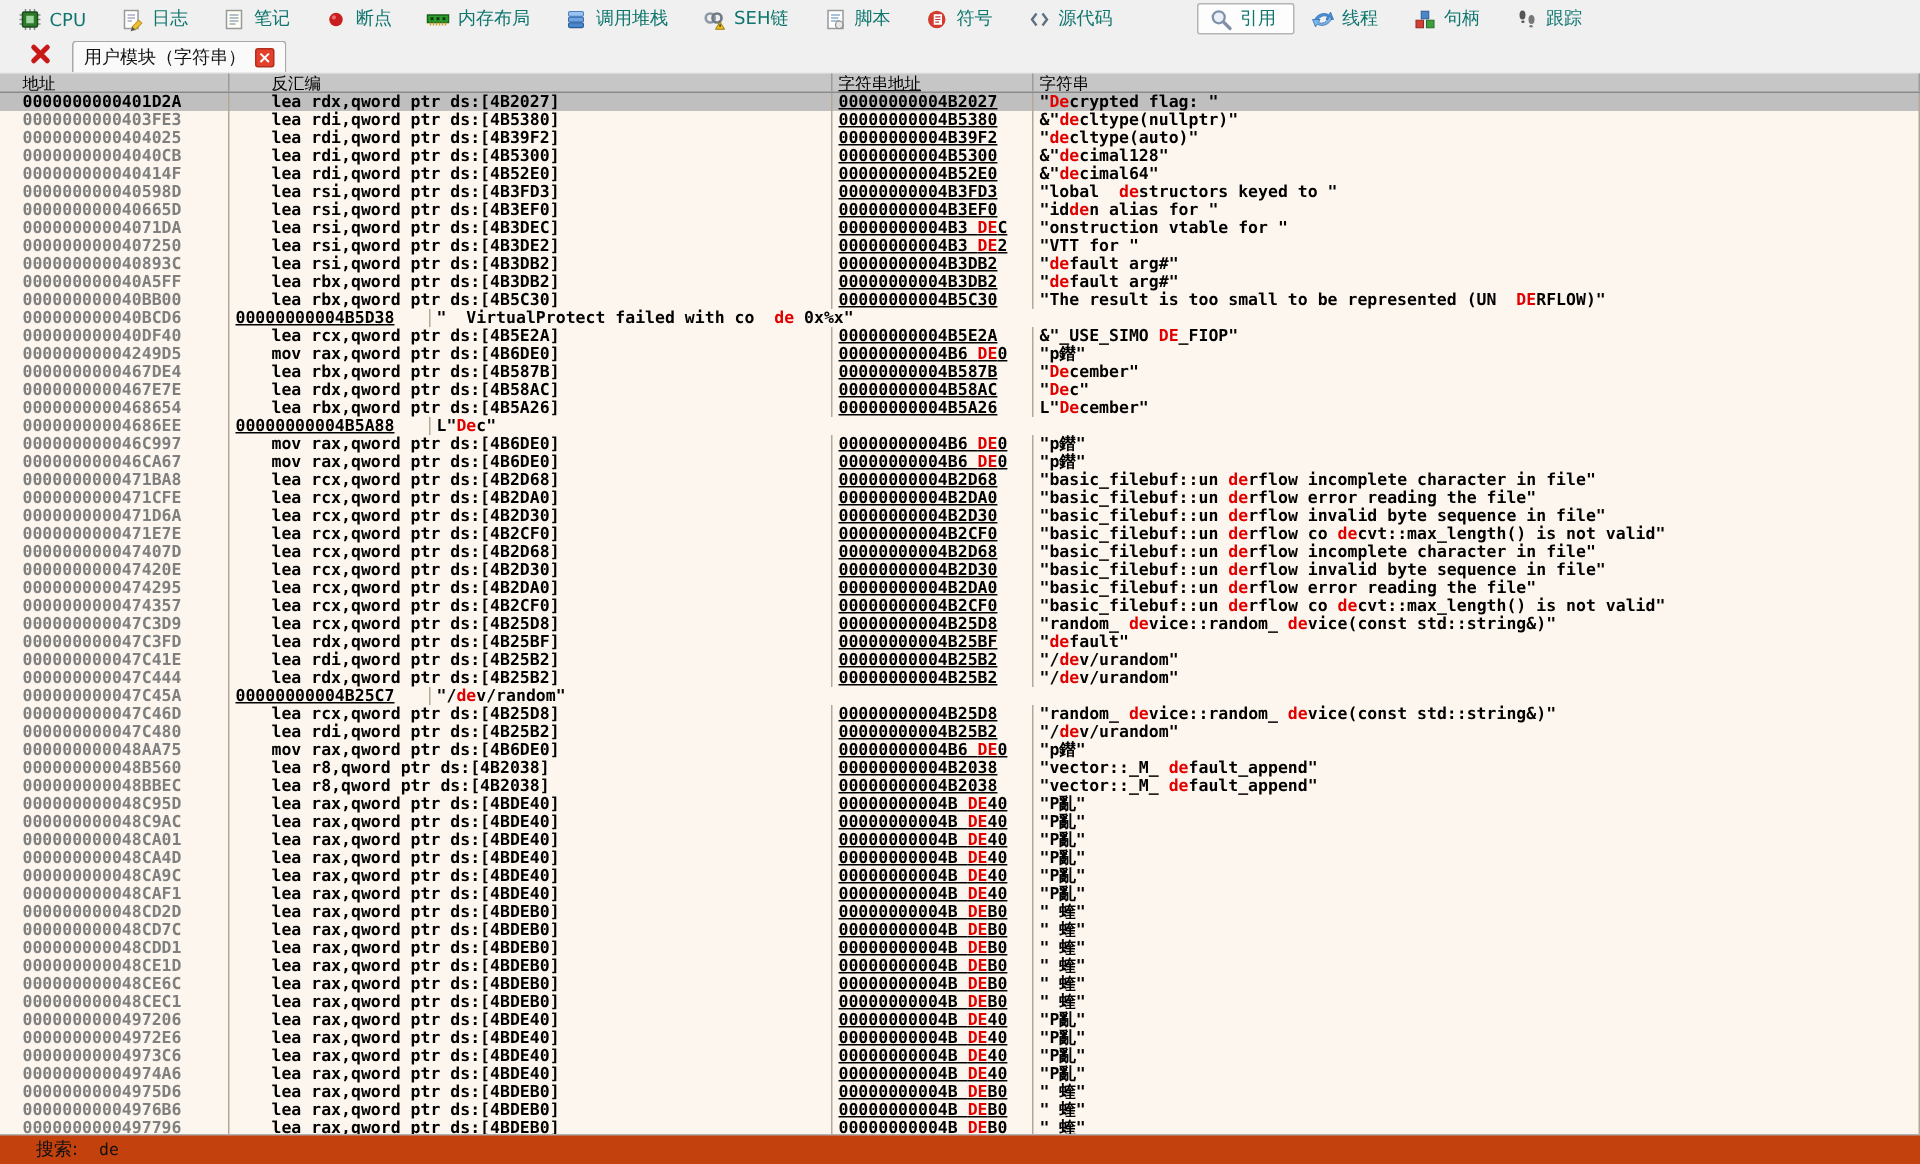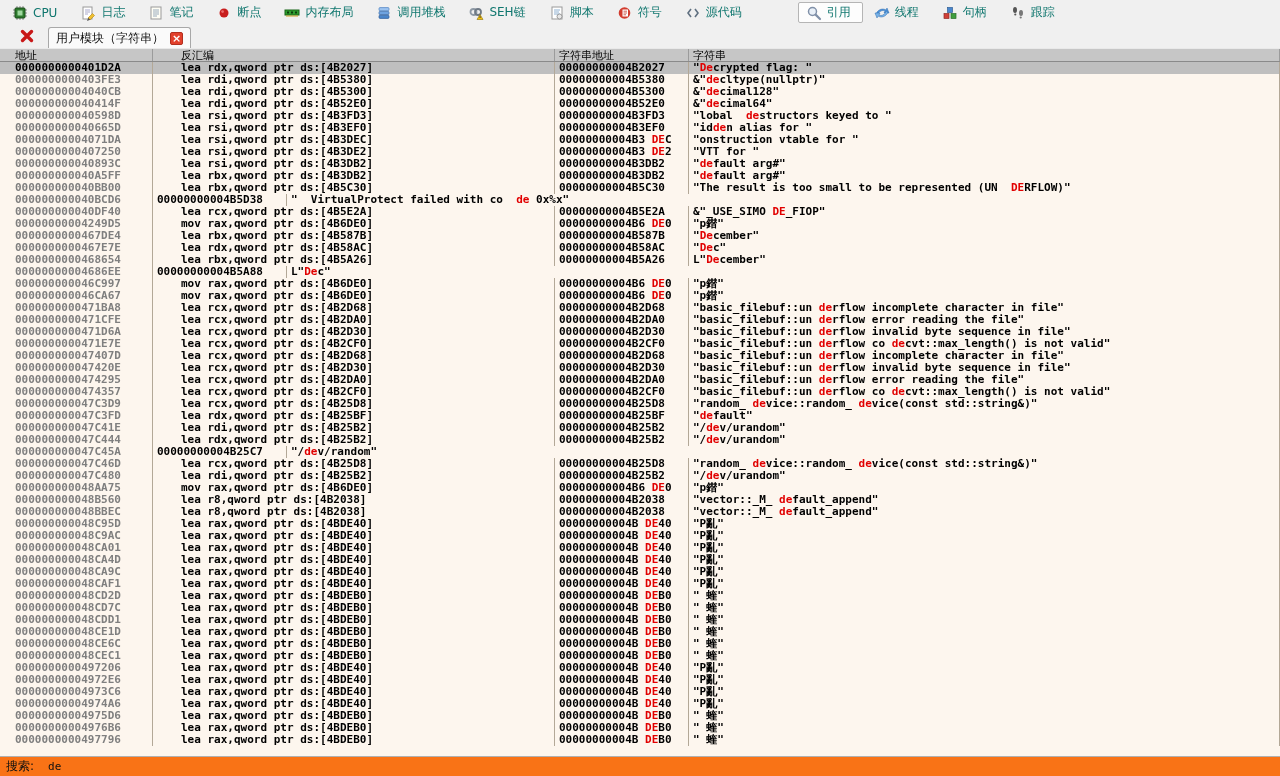--- a/index.html
+++ b/index.html
@@ -49,38 +49,38 @@
     background:var(--tbg,#fdf6ee); overflow:hidden;
   }
   .thead{
     display:flex; height:14px; background:var(--hbg,#c6c6c6);
     border-top:1px solid #e9e9e9; border-bottom:1px solid #8a8a8a;
     font-size:11px; line-height:12px; color:#000;
   }
   .th{ padding:1px 0 0 4px; border-right:1px solid #9b9b9b; overflow:hidden; white-space:nowrap; }
   .w0{ width:142px; flex:none;margin-left:11px; }
   .w1{ width:378px; flex:none;margin-left:24px; }
-  .w2{ width:134px; flex:none; }
+  .w2{ width:134px; flex:none;text-decoration:underline; }
   .w3{ flex:1; min-width:0; }
   .rows{
     font-family:"DejaVu Sans Mono","Liberation Mono",monospace;
     font-size:11px; font-weight:bold;
   }
   .row{ display:flex; height:12px; line-height:12px; white-space:pre;align-items:flex-end; }
   .row.sel{ background:var(--sel,#bfbfbf); }
   .cell{ padding-left:4px; overflow:hidden; border-right:1px solid #b3a897; }
   .c-a{ color:#7f7f7f; }
   .row.sel .c-a{ color:#000; }
   .c-d,.c-sa,.c-s{ color:#000; }
   .m{ color:var(--match,#e10000); }
   
   .searchbar{
     position:absolute; left:0; right:0; bottom:0; height:20px;
-    background:#f97316; border-top:1px solid #b0b0b0;
-    display:flex; align-items:center; padding-left:6px; gap:14px;
+    background:#c2410c; border-top:1px solid #b0b0b0;
+    display:flex; align-items:center; padding-left:24px; gap:14px;
     font-size:12px; color:#111;
   }
   .search-input{
     border:none; background:transparent; outline:none; width:320px;
     font-family:"DejaVu Sans Mono","Liberation Mono",monospace;
     font-size:11px; color:#111;
   }
 </style>
 </head>
 <body>
@@ -245,20 +245,21 @@
 <div class="table">
   <div class="thead" id="thead">
       <div class="th w0">地址</div>
       <div class="th w1">反汇编</div>
       <div class="th w2">字符串地址</div>
       <div class="th w3">字符串</div>
     </div>
   <div class="rows" id="rows">
       <div class="row sel"><div class="cell c-a w0">0000000000401D2A</div><div class="cell c-d w1">lea rdx,qword ptr ds:[4B2027]</div><div class="cell c-sa w2">00000000004B2027</div><div class="cell c-s w3">"<span class="m">De</span>crypted flag: "</div></div>
       <div class="row"><div class="cell c-a w0">0000000000403FE3</div><div class="cell c-d w1">lea rdi,qword ptr ds:[4B5380]</div><div class="cell c-sa w2">00000000004B5380</div><div class="cell c-s w3">&amp;"<span class="m">de</span>cltype(nullptr)"</div></div>
+      <div class="row"><div class="cell c-a w0">0000000000404025</div><div class="cell c-d w1">lea rdi,qword ptr ds:[4B39F2]</div><div class="cell c-sa w2">00000000004B39F2</div><div class="cell c-s w3">"<span class="m">de</span>cltype(auto)"</div></div>
       <div class="row"><div class="cell c-a w0">00000000004040CB</div><div class="cell c-d w1">lea rdi,qword ptr ds:[4B5300]</div><div class="cell c-sa w2">00000000004B5300</div><div class="cell c-s w3">&amp;"<span class="m">de</span>cimal128"</div></div>
       <div class="row"><div class="cell c-a w0">000000000040414F</div><div class="cell c-d w1">lea rdi,qword ptr ds:[4B52E0]</div><div class="cell c-sa w2">00000000004B52E0</div><div class="cell c-s w3">&amp;"<span class="m">de</span>cimal64"</div></div>
       <div class="row"><div class="cell c-a w0">000000000040598D</div><div class="cell c-d w1">lea rsi,qword ptr ds:[4B3FD3]</div><div class="cell c-sa w2">00000000004B3FD3</div><div class="cell c-s w3">"lobal  <span class="m">de</span>structors keyed to "</div></div>
       <div class="row"><div class="cell c-a w0">000000000040665D</div><div class="cell c-d w1">lea rsi,qword ptr ds:[4B3EF0]</div><div class="cell c-sa w2">00000000004B3EF0</div><div class="cell c-s w3">"id<span class="m">de</span>n alias for "</div></div>
       <div class="row"><div class="cell c-a w0">00000000004071DA</div><div class="cell c-d w1">lea rsi,qword ptr ds:[4B3DEC]</div><div class="cell c-sa w2">00000000004B3 <span class="m">DE</span>C</div><div class="cell c-s w3">"onstruction vtable for "</div></div>
       <div class="row"><div class="cell c-a w0">0000000000407250</div><div class="cell c-d w1">lea rsi,qword ptr ds:[4B3DE2]</div><div class="cell c-sa w2">00000000004B3 <span class="m">DE</span>2</div><div class="cell c-s w3">"VTT for "</div></div>
       <div class="row"><div class="cell c-a w0">000000000040893C</div><div class="cell c-d w1">lea rsi,qword ptr ds:[4B3DB2]</div><div class="cell c-sa w2">00000000004B3DB2</div><div class="cell c-s w3">"<span class="m">de</span>fault arg#"</div></div>
       <div class="row"><div class="cell c-a w0">000000000040A5FF</div><div class="cell c-d w1">lea rbx,qword ptr ds:[4B3DB2]</div><div class="cell c-sa w2">00000000004B3DB2</div><div class="cell c-s w3">"<span class="m">de</span>fault arg#"</div></div>
       <div class="row"><div class="cell c-a w0">000000000040BB00</div><div class="cell c-d w1">lea rbx,qword ptr ds:[4B5C30]</div><div class="cell c-sa w2">00000000004B5C30</div><div class="cell c-s w3">"The result is too small to be represented (UN  <span class="m">DE</span>RFLOW)"</div></div>
       <div class="row"><div class="cell c-a w0">000000000040BCD6</div><div class="cell c-sa w2">00000000004B5D38</div><div class="cell c-s w3">"  VirtualProtect failed with co  <span class="m">de</span> 0x%x"</div></div>

